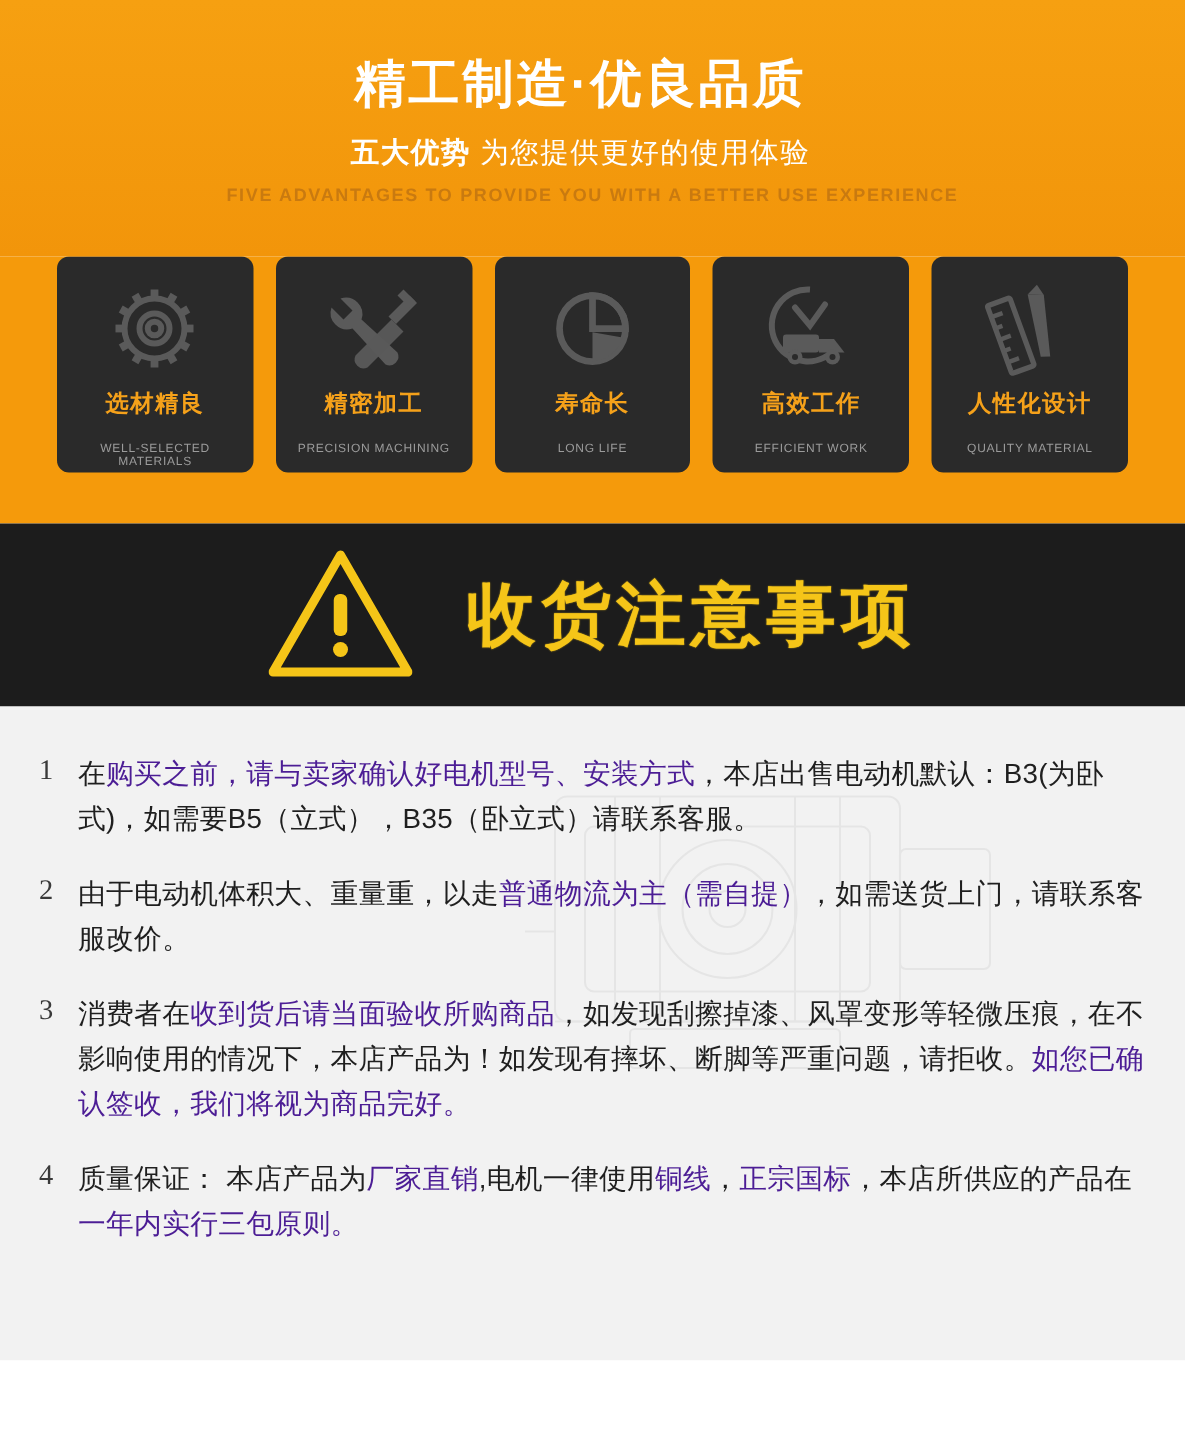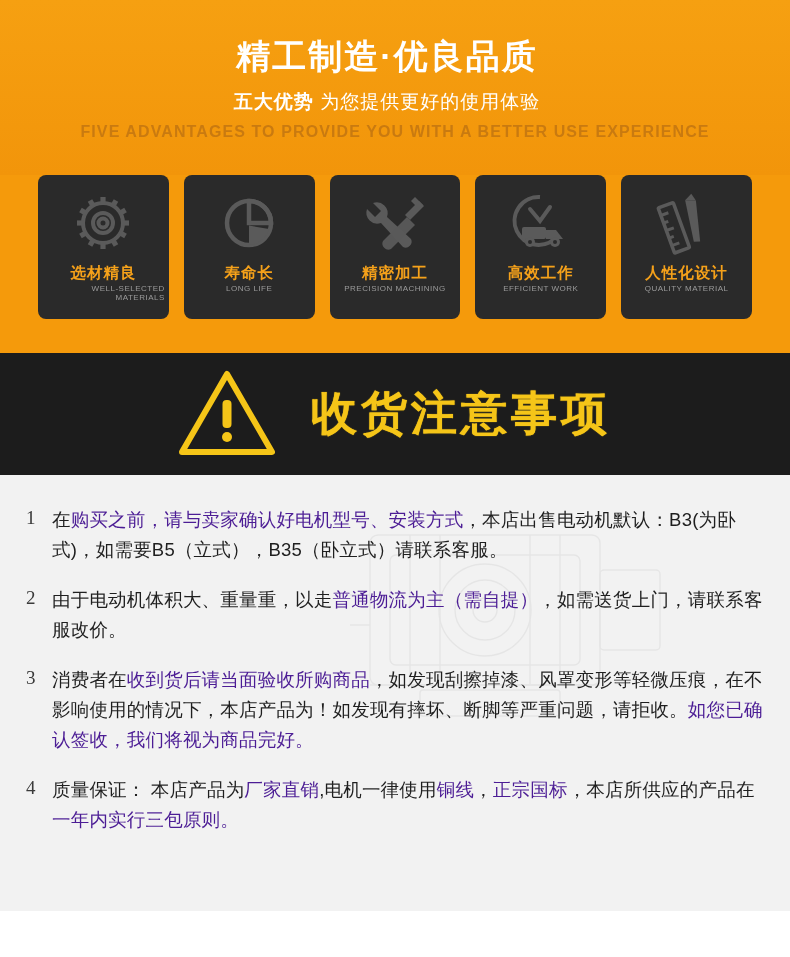--- a/index.html
+++ b/index.html
@@ -38,21 +38,21 @@
     font-size: 19px;
     color: #ffffff;
     letter-spacing: 1px;
     margin: 0 16px 8px 0;
   }
   .banner-sub .hl {
     color: #ffffff;
     font-weight: bold;
   }
   .banner-en {
-    font-size: 16px;
+    font-size: 12px;
     color: #C97A10;
     letter-spacing: 1.1px;
     margin: 0;
     font-weight: bold;
   }
 
   
   .cards {
     display: flex;
     justify-content: center;
@@ -84,22 +84,22 @@
     color: #F5A11A;
     font-size: 15.5px;
     font-weight: bold;
     letter-spacing: 1px;
     margin-top: 6px;
   }
   .card-en {
     color: #9b9b9b;
     font-size: 8px;
     letter-spacing: 0.5px;
-    margin-top: 0;
-    text-align: right;
+    margin-top: 14px;
+    text-align: center;
     padding: 0 4px;
   }
 
   
   .notice-head {
     background: #1C1C1C;
     height: 122px;
     display: flex;
     align-items: center;
     justify-content: center;
@@ -222,43 +222,43 @@
             </g>
           </g>
         </svg>
       </div>
       <div class="card-title">选材精良</div>
       <div class="card-en">WELL-SELECTED MATERIALS</div>
     </div>
 
     <div class="card">
       <div class="card-icon">
-        <svg width="64" height="64" viewBox="0 0 64 64">
-          <circle cx="32" cy="32" r="22" fill="none" stroke="#5a5a5a" stroke-width="4.5"></circle>
-          <path d="M32 32 L32 10 A22 22 0 0 1 54 32 Z" fill="none" stroke="#5a5a5a" stroke-width="4.5"></path>
-          <path d="M32 34.5 L32 54 A22 22 0 0 0 52 38 Z" fill="#5a5a5a"></path>
-        </svg>
-      </div>
-      <div class="card-title">寿命长</div>
-      <div class="card-en">LONG LIFE</div>
-    </div>
-
-    <div class="card">
-      <div class="card-icon">
         <svg width="68" height="64" viewBox="0 0 68 64">
           <g fill="#5a5a5a">
             <path d="M12 12 a11 11 0 0 1 14 14 l24 22 a6 6 0 0 1 -8 8 L20 32 A11 11 0 0 1 6 18 l8 8 6-6 -8-8z"></path>
             <path d="M58 10 L44 24 l5 5 14-14 z"></path>
             <path d="M46 26 L22 50 a6 6 0 0 0 8 8 L54 34 z" opacity="0.95"></path>
             <path d="M54 6 l8 8 -4 4 -8-8z"></path>
           </g>
         </svg>
       </div>
       <div class="card-title">精密加工</div>
       <div class="card-en">PRECISION MACHINING</div>
+    </div>
+
+    <div class="card">
+      <div class="card-icon">
+        <svg width="64" height="64" viewBox="0 0 64 64">
+          <circle cx="32" cy="32" r="22" fill="none" stroke="#5a5a5a" stroke-width="4.5"></circle>
+          <path d="M32 32 L32 10 A22 22 0 0 1 54 32 Z" fill="none" stroke="#5a5a5a" stroke-width="4.5"></path>
+          <path d="M32 34.5 L32 54 A22 22 0 0 0 52 38 Z" fill="#5a5a5a"></path>
+        </svg>
+      </div>
+      <div class="card-title">寿命长</div>
+      <div class="card-en">LONG LIFE</div>
     </div>
 
     <div class="card">
       <div class="card-icon">
         <svg width="70" height="64" viewBox="0 0 70 64">
           <path d="M34 6 A24 24 0 1 0 52 44" fill="none" stroke="#5a5a5a" stroke-width="4"></path>
           <path d="M24 18 L34 30 L44 16" fill="none" stroke="#5a5a5a" stroke-width="4" stroke-linecap="round"></path>
           <g fill="#5a5a5a">
             <rect x="16" y="36" width="24" height="12" rx="2"></rect>
             <path d="M40 39 h10 l7 9 h-17 z"></path>

